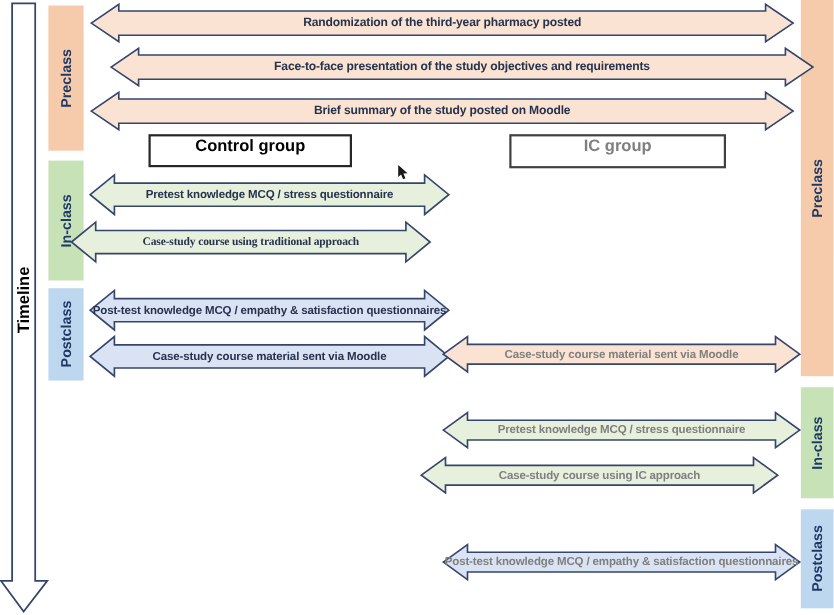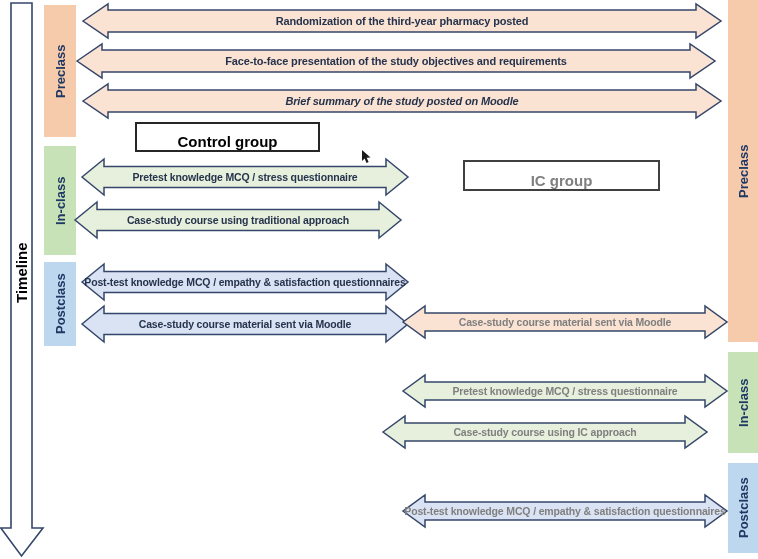--- a/index.html
+++ b/index.html
@@ -19,21 +19,21 @@
     font-weight:bold;white-space:nowrap;letter-spacing:-0.15px;
   }
   .band{
     position:absolute;
     display:flex;align-items:center;justify-content:center;
     writing-mode:vertical-rl;transform:rotate(180deg);
     font-weight:bold;font-size:13px;
   }
   .group-box{
     position:absolute;background:#ffffff;
-    display:flex;align-items:flex-end;justify-content:center;
+    display:flex;align-items:flex-start;justify-content:center;
     font-weight:bold;font-size:15px;
     box-sizing:border-box;
   }
   .vtext{
     position:absolute;
     display:flex;align-items:center;justify-content:center;
     writing-mode:vertical-rl;transform:rotate(180deg);
     font-weight:bold;font-size:15px;color:#000000;
   }
 </style>
@@ -54,50 +54,50 @@
     </div>
   <div id="bands-right">
       <div class="band" style="left: 728px; top: 0px; width: 30px; height: 342px; background: rgb(246, 203, 171); color: rgb(31, 56, 100);">Preclass</div>
       <div class="band" style="left: 728px; top: 352px; width: 30px; height: 101px; background: rgb(200, 226, 184); color: rgb(31, 56, 100);">In-class</div>
       <div class="band" style="left: 728px; top: 463px; width: 30px; height: 90px; background: rgb(189, 215, 238); color: rgb(31, 56, 100);">Postclass</div>
     </div>
 
   <div class="group-box" id="control-box" style="left: 135px; top: 122px; width: 185px; height: 30px; border: 2px solid rgb(38, 38, 38); color: rgb(0, 0, 0);">
     <span>Control group</span>
   </div>
-  <div class="group-box" id="ic-box" style="left: 463px; top: 122px; width: 197px; height: 31px; border: 2px solid rgb(64, 64, 64); color: rgb(127, 127, 127); margin-top: 38px;">
+  <div class="group-box" id="ic-box" style="left: 463px; top: 122px; width: 197px; height: 31px; border: 2px solid rgb(64, 64, 64); color: rgb(127, 127, 127);">
     <span>IC group</span>
   </div>
 
   <div id="arrows-layer">
       <div class="arrow" style="left: 82px; top: 3px; width: 640px; height: 36px;">
         <svg width="640" height="36" viewBox="0 0 640 36">
           <polygon points="1,18 26,1 26,7 614,7 614,1 639,18 614,35 614,29 26,29 26,35" fill="#FBE3D3" stroke="#35466B" stroke-width="1.5" stroke-linejoin="miter"></polygon>
         </svg>
         <span class="lbl" style="font-size:11px;color:#26334D;">Randomization of the third-year pharmacy posted</span>
       </div>
-      <div class="arrow" style="left: 76px; top: 43px; width: 640px; height: 36px;">
+      <div class="arrow" style="left: 100px; top: 43px; width: 640px; height: 36px;">
         <svg width="640" height="36" viewBox="0 0 640 36">
           <polygon points="1,18 26,1 26,7 614,7 614,1 639,18 614,35 614,29 26,29 26,35" fill="#FBE3D3" stroke="#35466B" stroke-width="1.5" stroke-linejoin="miter"></polygon>
         </svg>
         <span class="lbl" style="font-size:11px;color:#26334D;">Face-to-face presentation of the study objectives and requirements</span>
       </div>
       <div class="arrow" style="left: 82px; top: 83px; width: 640px; height: 36px;">
         <svg width="640" height="36" viewBox="0 0 640 36">
           <polygon points="1,18 26,1 26,7 614,7 614,1 639,18 614,35 614,29 26,29 26,35" fill="#FBE3D3" stroke="#35466B" stroke-width="1.5" stroke-linejoin="miter"></polygon>
         </svg>
-        <span class="lbl" style="font-size:11px;color:#26334D;font-style:italic;">Brief summary of the study posted on Moodle</span>
+        <span class="lbl" style="font-size:11px;color:#26334D;">Brief summary of the study posted on Moodle</span>
       </div>
       <div class="arrow" style="left: 81px; top: 158px; width: 328px; height: 38px;">
         <svg width="328" height="38" viewBox="0 0 328 38">
           <polygon points="1,19 23,1 23,8.5 305,8.5 305,1 327,19 305,37 305,29.5 23,29.5 23,37" fill="#E7F0DC" stroke="#35466B" stroke-width="1.5" stroke-linejoin="miter"></polygon>
         </svg>
         <span class="lbl" style="font-size:10.5px;color:#26334D;">Pretest knowledge MCQ / stress questionnaire</span>
       </div>
-      <div class="arrow" style="left: 74px; top: 201px; width: 328px; height: 38px;">
+      <div class="arrow" style="left: 64px; top: 201px; width: 328px; height: 38px; font-family: Liberation Serif, serif;">
         <svg width="328" height="38" viewBox="0 0 328 38">
           <polygon points="1,19 23,1 23,8.5 305,8.5 305,1 327,19 305,37 305,29.5 23,29.5 23,37" fill="#E7F0DC" stroke="#35466B" stroke-width="1.5" stroke-linejoin="miter"></polygon>
         </svg>
         <span class="lbl" style="font-size:10.5px;color:#26334D;">Case-study course using traditional approach</span>
       </div>
       <div class="arrow" style="left: 81px; top: 263px; width: 328px; height: 38px;">
         <svg width="328" height="38" viewBox="0 0 328 38">
           <polygon points="1,19 23,1 23,8.5 305,8.5 305,1 327,19 305,37 305,29.5 23,29.5 23,37" fill="#DAE3F3" stroke="#35466B" stroke-width="1.5" stroke-linejoin="miter"></polygon>
         </svg>
         <span class="lbl" style="font-size:10.5px;color:#26334D;">Post-test knowledge MCQ / empathy &amp; satisfaction questionnaires</span>

